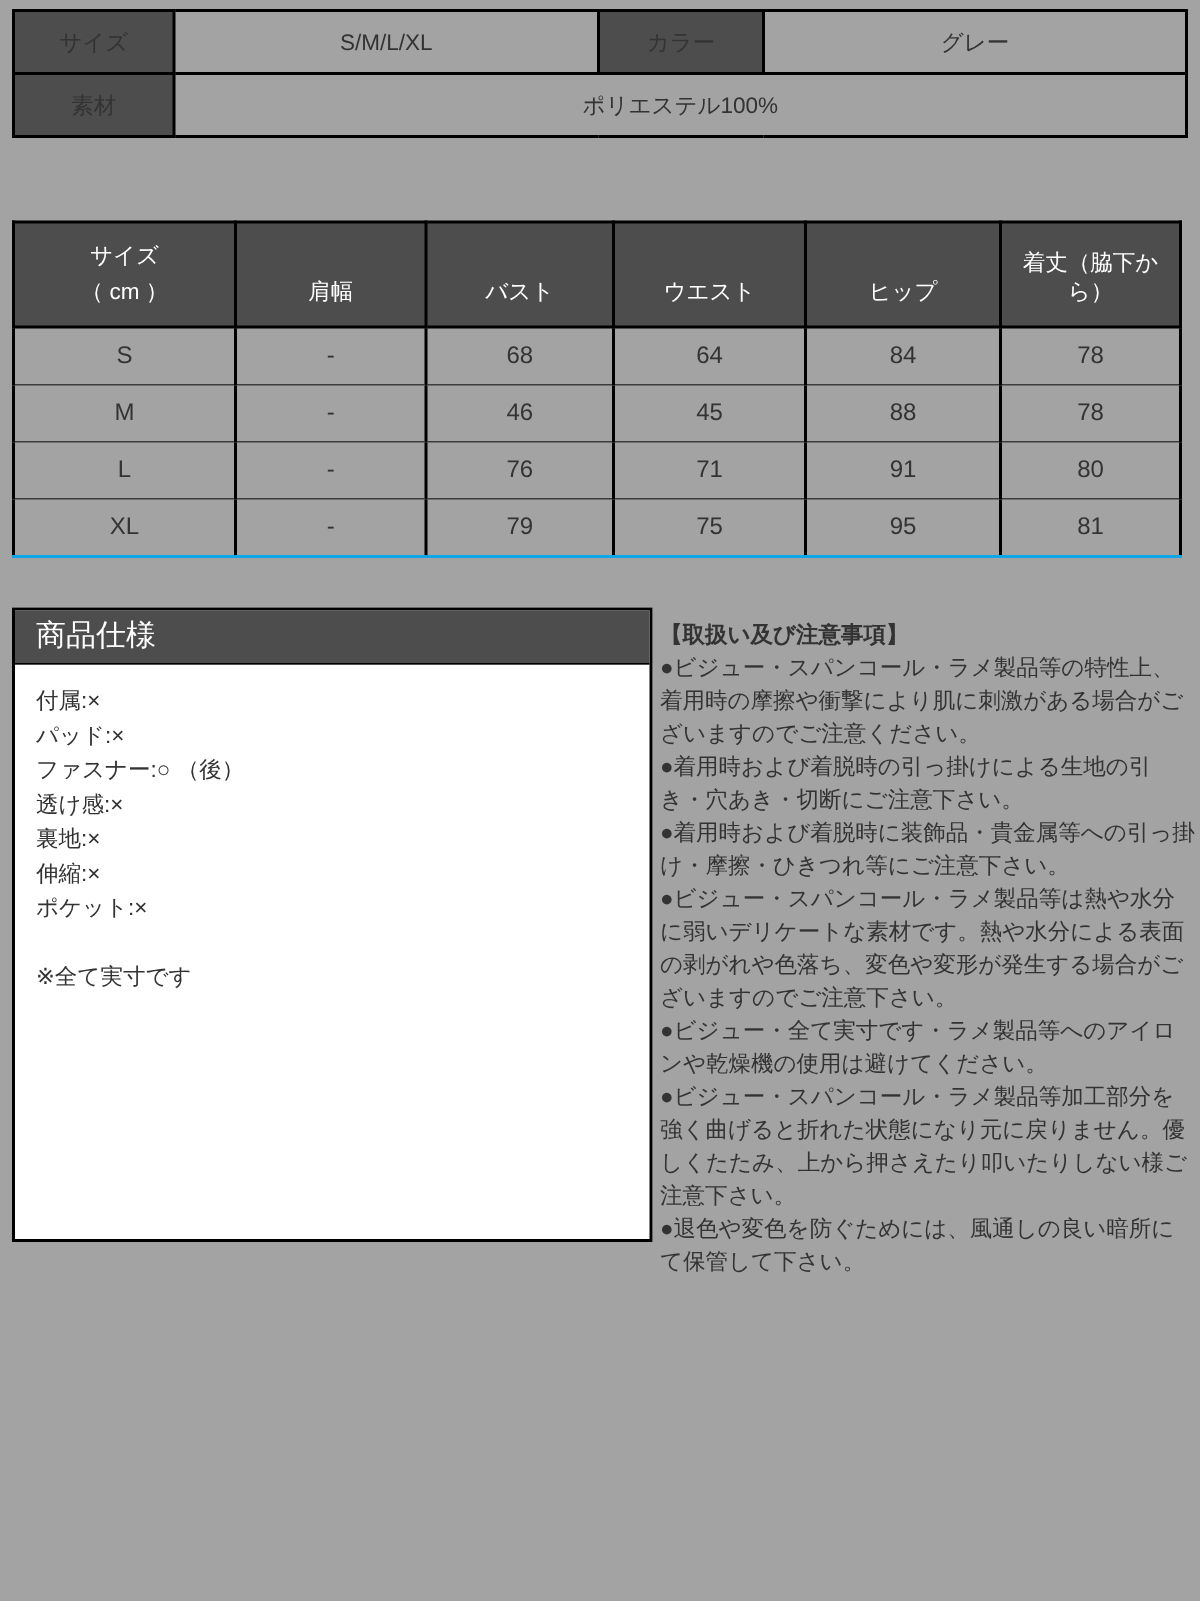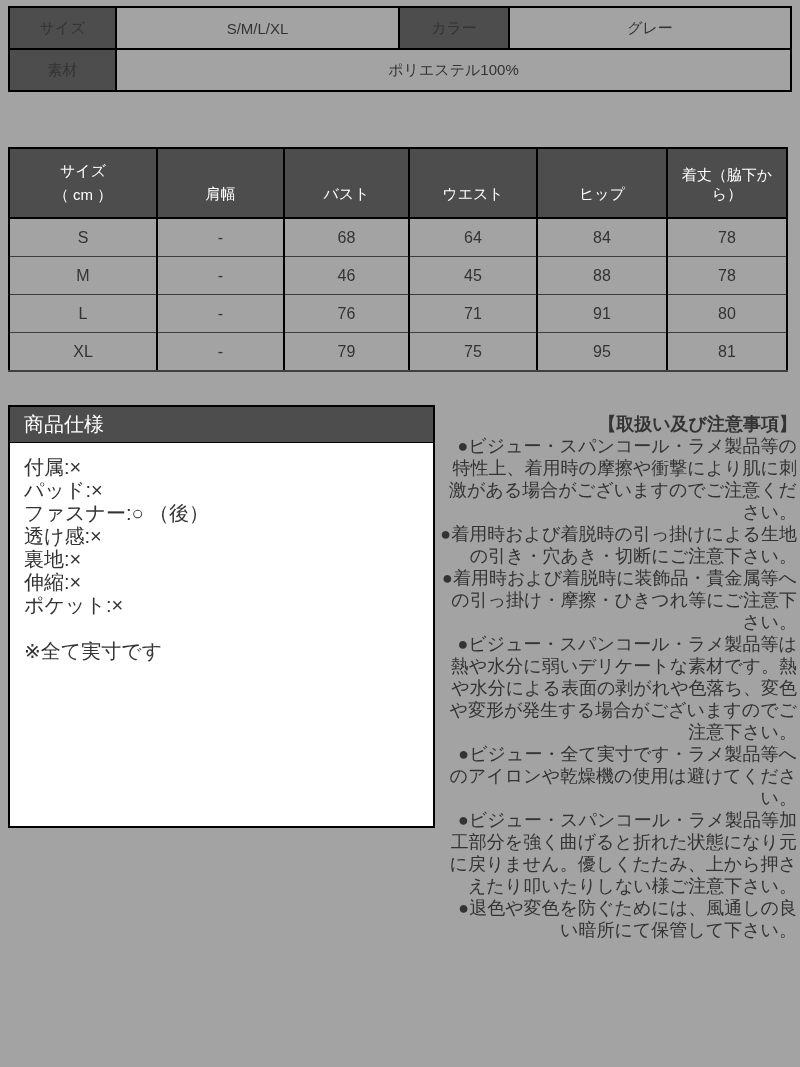--- a/index.html
+++ b/index.html
@@ -10,31 +10,31 @@
   .info-table { position:absolute; left:8px; top:6px; width:782px; border-collapse:collapse; table-layout:fixed; }
   .info-table th, .info-table td { border:2px solid #000; height:38px; text-align:center; vertical-align:middle; font-size:15px; color:#333; font-weight:normal; }
   .hdr-cell { background:var(--header-bg,#4d4d4d); color:#fff; }
 
   
   .size-table { position:absolute; left:8px; top:147px; width:778px; border-collapse:collapse; table-layout:fixed; }
   .size-table th { background:var(--header-bg,#4d4d4d); color:#fff; font-weight:normal; font-size:15px; border:2px solid #000; height:55px; vertical-align:bottom; padding:0 0 13px 0; }
   .size-table th.two-line { vertical-align:middle; padding-bottom:0; line-height:24px; }
   .size-table td { border-left:2px solid #000; border-right:2px solid #000; border-top:1px solid #3c3c3c; border-bottom:1px solid #3c3c3c; text-align:center; vertical-align:middle; font-size:16px; color:#333; height:35px; }
   .size-table tbody tr:first-child td { border-top:2px solid #000; }
-  .size-table tbody tr:last-child td { border-bottom:2px solid #404040; }
+  .size-table tbody tr:last-child td { border-bottom:2px solid #0ea5e9; }
 
   
   .spec-box { position:absolute; left:8px; top:405px; width:427px; height:423px; border:2px solid #000; box-sizing:border-box; background:#fff; }
   .spec-header { background:var(--header-bg,#4d4d4d); color:#fff; font-size:20px; line-height:20px; padding:7px 0 8px 14px; border-bottom:1px solid #000; }
-  .spec-body { padding:13px 14px; font-size:20px; line-height:23px; color:#333; }
+  .spec-body { padding:13px 14px; font-size:15px; line-height:23px; color:#333; }
   .spec-item { white-space:pre-wrap; }
   .spec-gap { height:23px; }
 
   
-  .notes { position:absolute; left:440px; top:413px; width:357px; font-size:18px; line-height:22px; color:#333;text-align:right; }
+  .notes { position:absolute; left:440px; top:413px; width:357px; font-size:15px; line-height:22px; color:#333; }
   .notes-title { font-weight:bold; }
   .notes p { margin:0; }
 </style>
 </head>
 <body>
 
 <div class="canvas">
 
   <table class="info-table">
     <colgroup>

